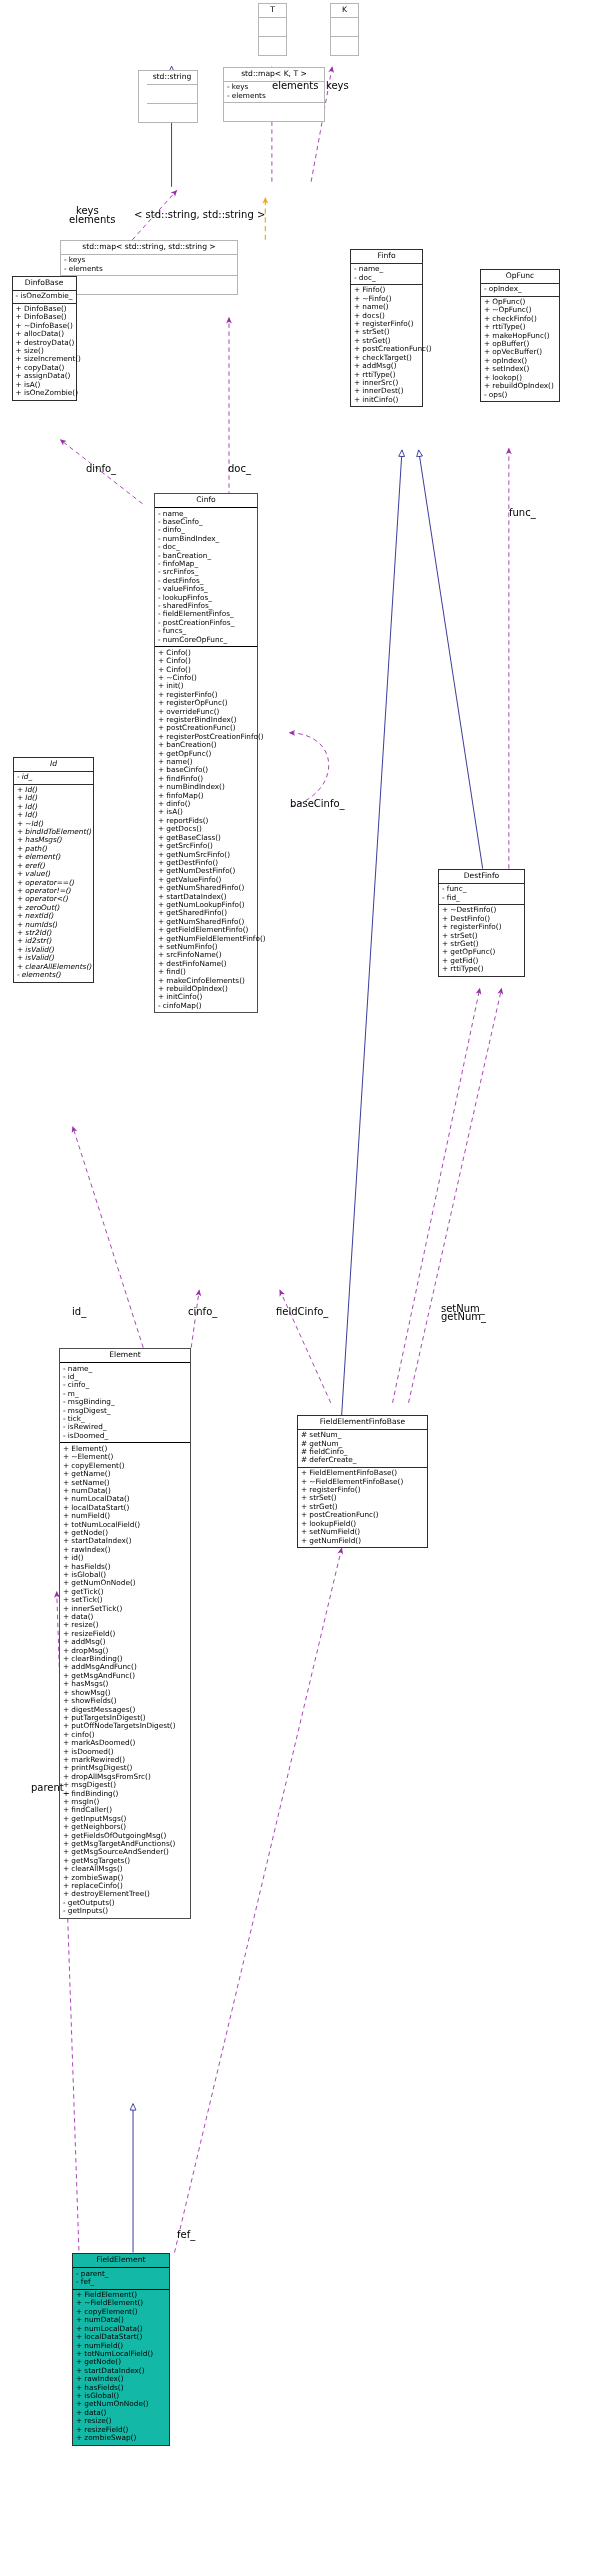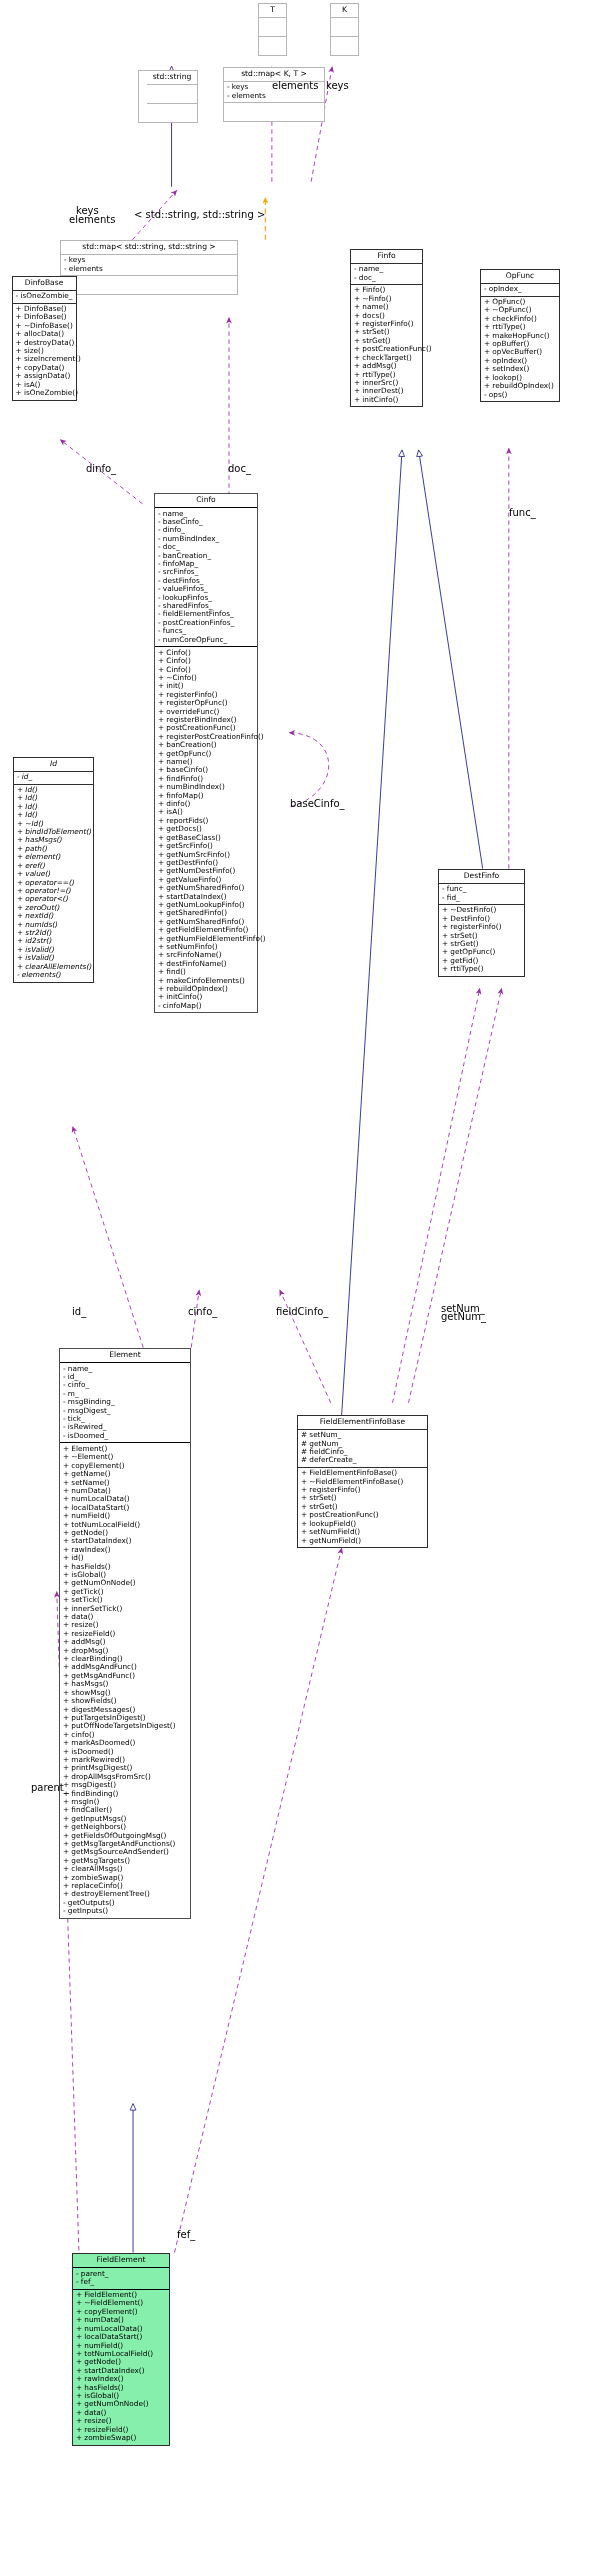--- a/index.html
+++ b/index.html
@@ -15,21 +15,21 @@
   .node .compartment.blank{height:14.5px;}
 
   
   .node.lib{border:0.7px solid #b5b5b5;}
   .node.lib .sep{background:#b5b5b5;}
 
   
   .node.thick{border:0.7px solid #4d4d4d;}
   .node.thick .sep{background:#000;height:1px;}
 
-  .node.highlight{background:#86efac;border:0.7px solid #2d2d2d;}
+  .node.highlight{background:#14b8a6;border:0.7px solid #2d2d2d;}
 
   .edgelabel{position:absolute;font-size:10px;color:#000;white-space:nowrap;line-height:8px;}
 </style>
 </head>
 <body>
 
 <div id="canvas">
 
   <svg class="edges" viewBox="0 0 813 3544">
     <defs>

